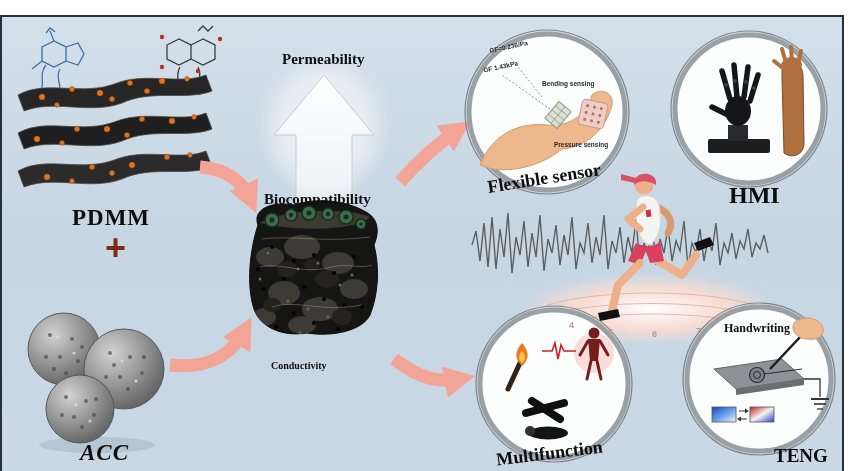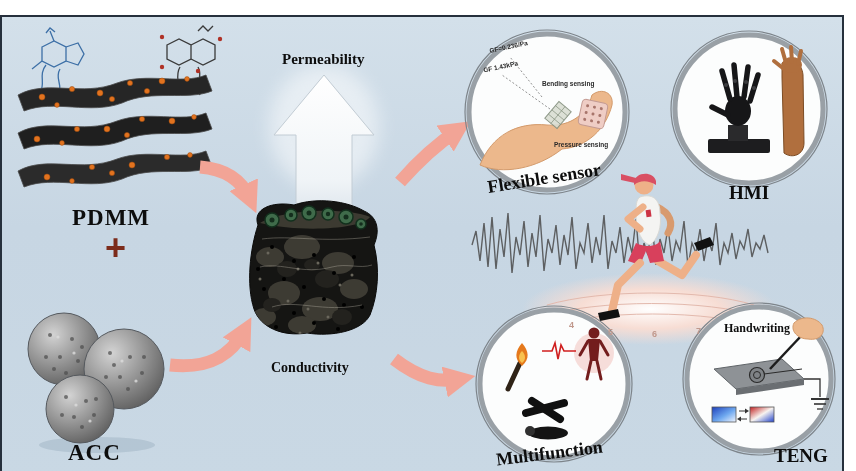--- a/index.html
+++ b/index.html
@@ -7,26 +7,26 @@
     position:relative;width:844px;height:471px;box-sizing:border-box;
     border:2px solid #26303c;overflow:hidden;
     background:linear-gradient(180deg,#d3e0ea 0%,#c7d6e3 45%,#c9d8e4 100%);
     font-family:"Liberation Serif",serif;
     margin-top:15px;
   }
   svg.art{position:absolute;left:0;top:0;}
   .lbl{position:absolute;font-weight:bold;color:#0d0d0d;white-space:nowrap;}
   .lbl-permeability{left:280px;top:34px;font-size:15px;}
   .lbl-biocompat{left:262px;top:174px;font-size:15px;}
-  .lbl-conduct{left:269px;top:343px;font-size:14px;}
+  .lbl-conduct{left:269px;top:343px;font-size:10px;}
   .lbl-pdmm{left:70px;top:188px;font-size:23px;letter-spacing:1px;}
   .lbl-plus{left:103px;top:210px;font-size:36px;color:#7c2b1b;font-family:"Liberation Sans",sans-serif;font-weight:bold;}
-  .lbl-acc{left:66px;top:423px;font-size:23px;letter-spacing:1px;}
+  .lbl-acc{left:78px;top:423px;font-size:23px;letter-spacing:1px;font-style:italic;}
   .lbl-flex{left:485px;top:151px;font-size:18px;transform:rotate(-9deg);}
-  .lbl-hmi{left:727px;top:165px;font-size:19px;}
+  .lbl-hmi{left:727px;top:165px;font-size:24px;}
   .lbl-multi{left:494px;top:426px;font-size:18px;transform:rotate(-7deg);}
   .lbl-teng{left:772px;top:428px;font-size:19px;}
   .lbl-handwriting{left:722px;top:304px;font-size:12px;}
   .ann{position:absolute;font-size:6.5px;font-weight:bold;color:#2a2a2a;font-family:"Liberation Sans",sans-serif;}
   .ann-0{left:487px;top:26px;transform:rotate(-12deg);}
   .ann-1{left:481px;top:46px;transform:rotate(-12deg);}
   .ann-2{left:540px;top:63px;}
   .ann-3{left:552px;top:124px;}
   .lane{position:absolute;font-size:9px;color:#c0988c;font-family:"Liberation Sans",sans-serif;font-weight:bold;}
   .lane-0{left:567px;top:303px;}
@@ -395,20 +395,21 @@
       <rect x="748" y="390" width="24" height="15" fill="url(#hmRed)" stroke="#555555" stroke-width="0.8"></rect>
       <path d="M737,394 h6" stroke="#333333" stroke-width="1"></path>
       <polygon points="743,391.5 747,394 743,396.5" fill="#333333"></polygon>
       <path d="M745,402 h-6" stroke="#333333" stroke-width="1"></path>
       <polygon points="739,399.5 735,402 739,404.5" fill="#333333"></polygon>
     </g>
   </g>
 </svg>
 
 <div class="lbl lbl-permeability">Permeability</div>
+<div class="lbl lbl-biocompat">Biocompatibility</div>
 <div class="lbl lbl-conduct">Conductivity</div>
 <div class="lbl lbl-pdmm">PDMM</div>
 <div class="lbl lbl-plus">+</div>
 <div class="lbl lbl-acc">ACC</div>
 <div class="lbl lbl-flex">Flexible sensor</div>
 <div class="lbl lbl-hmi">HMI</div>
 <div class="lbl lbl-multi">Multifunction</div>
 <div class="lbl lbl-teng">TENG</div>
 <div class="lbl lbl-handwriting">Handwriting</div>
 

